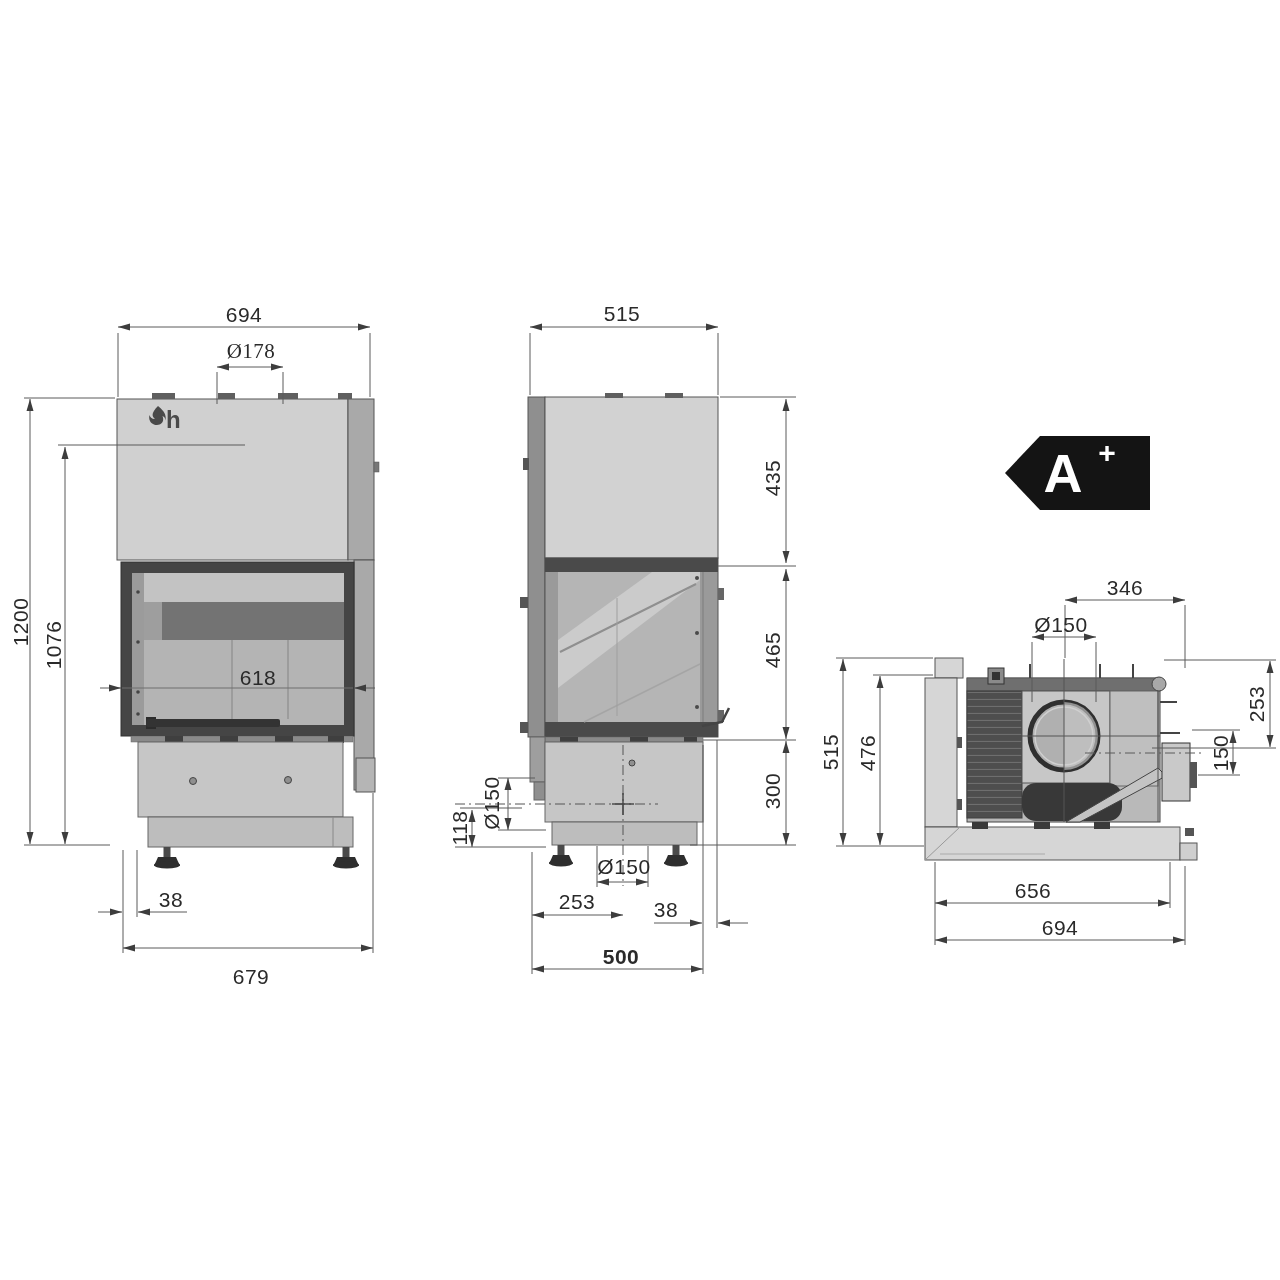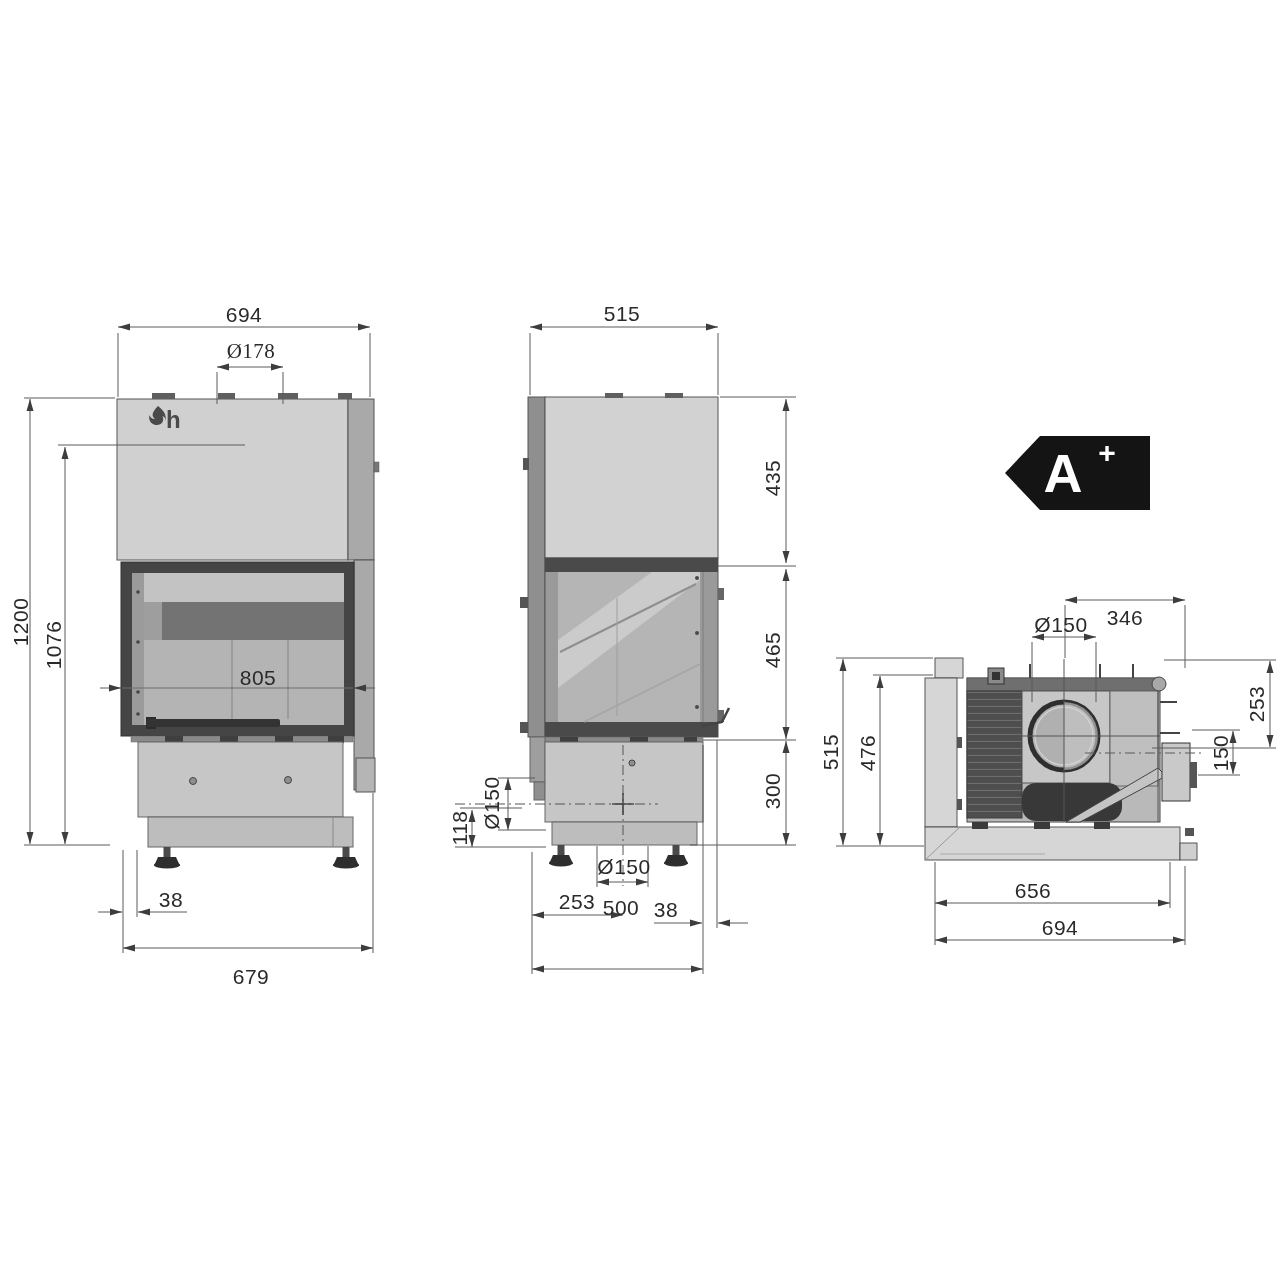--- a/index.html
+++ b/index.html
@@ -247,36 +247,36 @@
   <svg width="18" height="24" viewBox="0 0 18 24">
     <path d="M10 1 C4 7 3 11 7 14 C3.5 14 2 12 1.5 10 C0 16 4 20 9 20 C14 20 16.5 16 14.5 11 C17 12 17.5 14 17 16 C19.5 10 15 5 10 1 Z" fill="#4a4a4a"></path>
   </svg>
   <span class="logo-h">h</span>
 </div>
 
 <div class="dim" style="left:244px;top:314px;">694</div>
 <div class="dim" style="left:251px;top:351px;font-family:Liberation Serif, serif;">Ø178</div>
 <div class="dim rot" style="left:20px;top:622px;">1200</div>
 <div class="dim rot" style="left:53px;top:645px;">1076</div>
-<div class="dim" style="left:258px;top:677px;">805</div>
+<div class="dim" style="left:258px;top:677px;">618</div>
 <div class="dim" style="left:171px;top:899px;">38</div>
 <div class="dim" style="left:251px;top:936px;margin-top:40px;">679</div>
 
 <div class="dim" style="left:622px;top:313px;">515</div>
 <div class="dim rot" style="left:772px;top:478px;">435</div>
 <div class="dim rot" style="left:772px;top:650px;">465</div>
 <div class="dim rot" style="left:772px;top:791px;">300</div>
 <div class="dim rot" style="left:491px;top:803px;">Ø150</div>
 <div class="dim rot" style="left:459px;top:828px;">118</div>
 <div class="dim" style="left:624px;top:866px;">Ø150</div>
 <div class="dim" style="left:577px;top:901px;">253</div>
 <div class="dim" style="left:666px;top:909px;">38</div>
-<div class="dim" style="left:621px;top:907px;">500</div>
-
-<div class="dim" style="left:1125px;top:587px;margin-top:30px;">346</div>
+<div class="dim" style="left:621px;top:956px;font-weight:bold;">500</div>
+
+<div class="dim" style="left:1125px;top:587px;">346</div>
 <div class="dim" style="left:1061px;top:624px;">Ø150</div>
 <div class="dim rot" style="left:830px;top:752px;">515</div>
 <div class="dim rot" style="left:867px;top:753px;">476</div>
 <div class="dim rot" style="left:1256px;top:704px;">253</div>
 <div class="dim rot" style="left:1220px;top:753px;">150</div>
 <div class="dim" style="left:1033px;top:890px;">656</div>
 <div class="dim" style="left:1060px;top:927px;">694</div>
 
 <div class="energy">
   <span class="energy-a">A</span>

